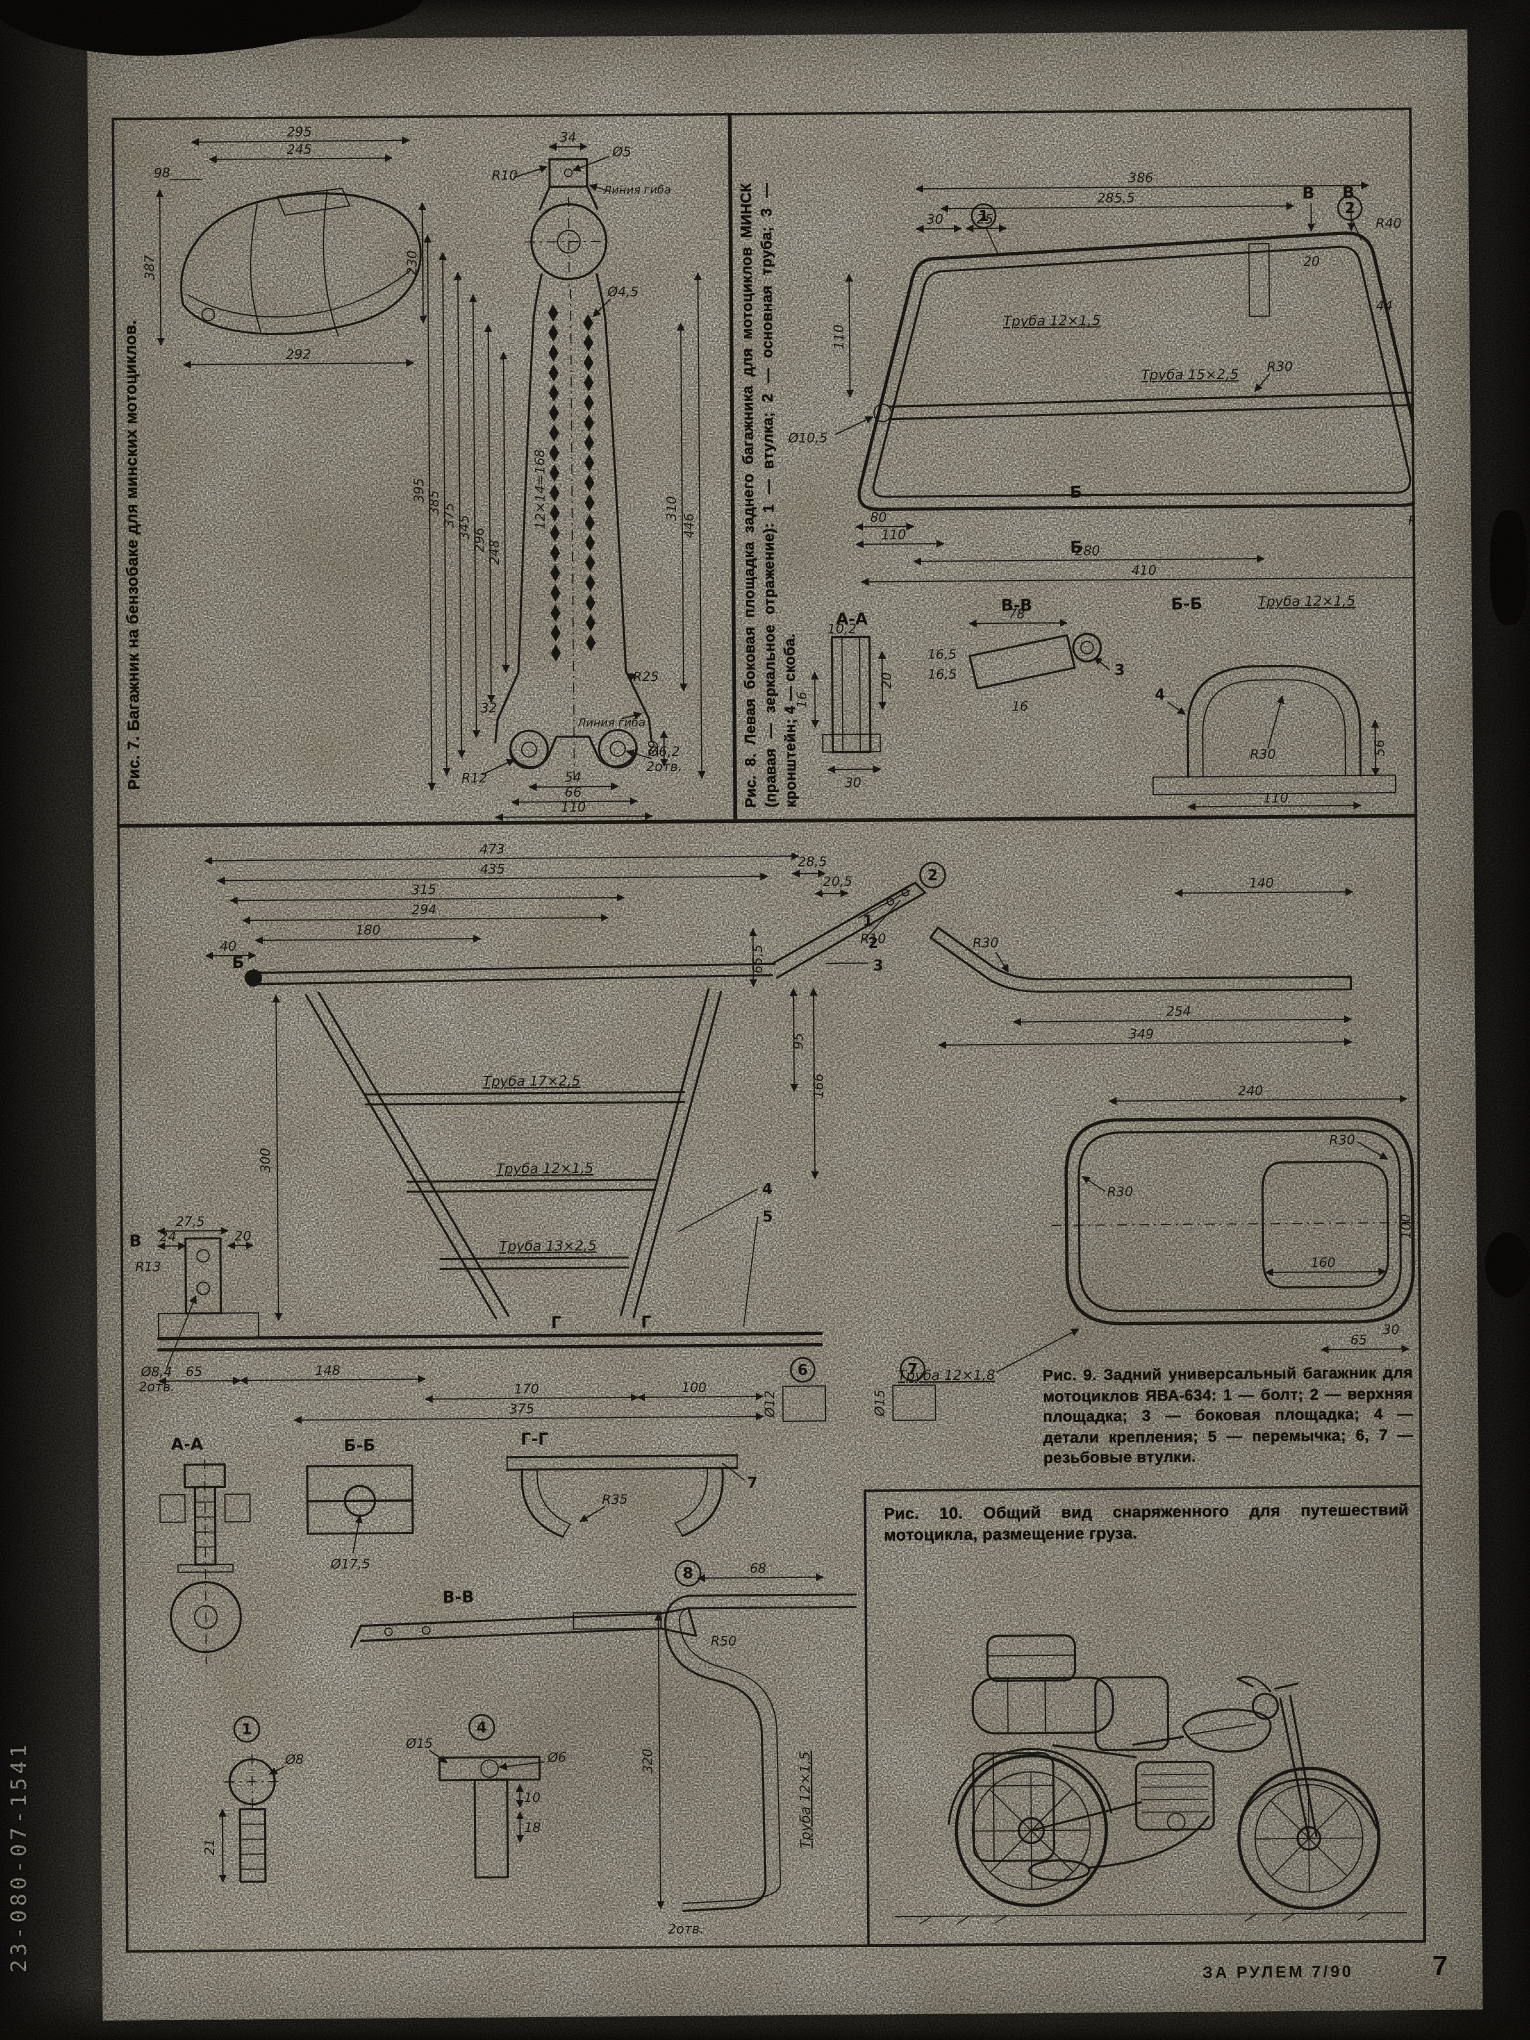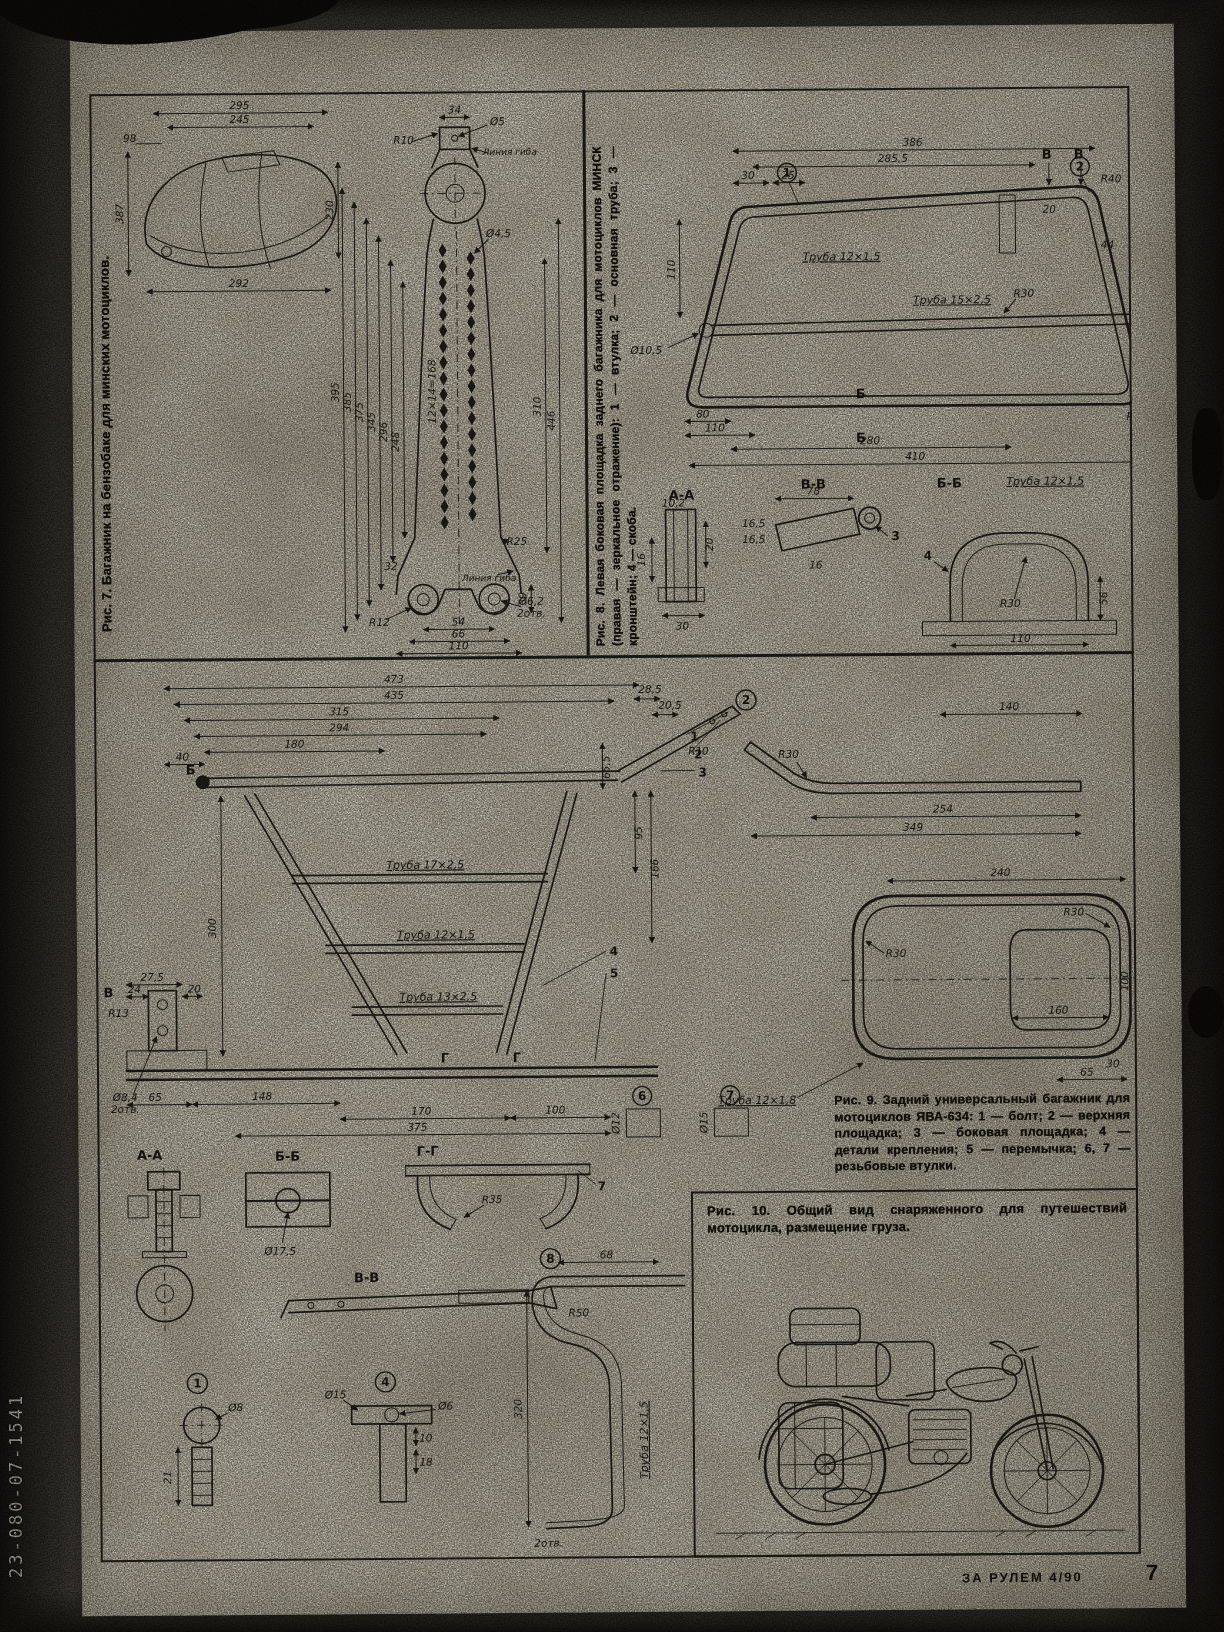--- a/index.html
+++ b/index.html
@@ -547,21 +547,21 @@
         <line class="o th" x1="96" y1="132" x2="166" y2="132"></line>
         <rect class="o" x="182" y="150" width="58" height="58" rx="8"></rect>
         <rect class="o" x="84" y="210" width="64" height="86" rx="10"></rect>
         <line class="o th" x1="84" y1="236" x2="148" y2="236"></line>
         <line class="o th" x1="100" y1="210" x2="100" y2="296"></line>
         <line class="o" x1="148" y1="204" x2="214" y2="214"></line>
       </g>
     </svg>
   </div>
 
-  <div class="footer">ЗА РУЛЕМ 4/90</div>
+  <div class="footer">ЗА РУЛЕМ 7/90</div>
   <div class="pageno">7</div>
 </div>
 
 <div class="blob blob1"></div>
 <div class="blob blob2"></div>
 <div class="blob blob3"></div>
 <div class="blob blob4"></div>
 <div class="wm">23-080-07-1541</div>
 
 <div class="stain" style="left:150px;top:300px;width:400px;height:300px;background:radial-gradient(ellipse,rgba(70,55,30,.12),transparent 70%)"></div>

